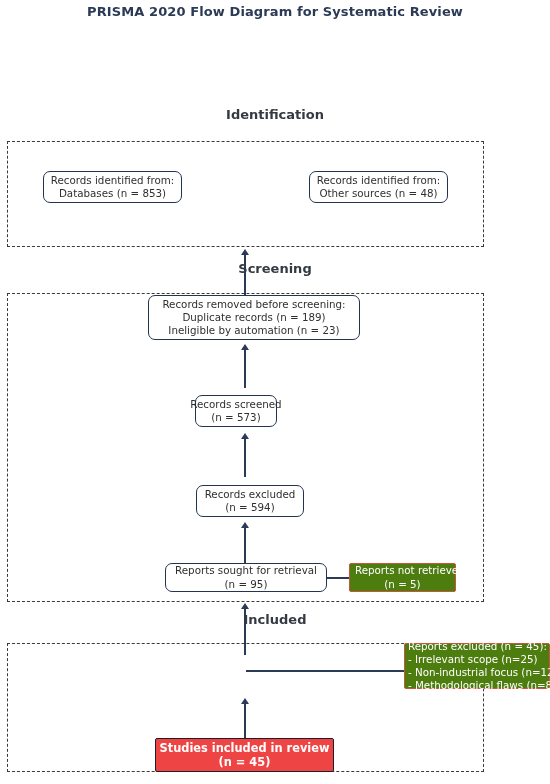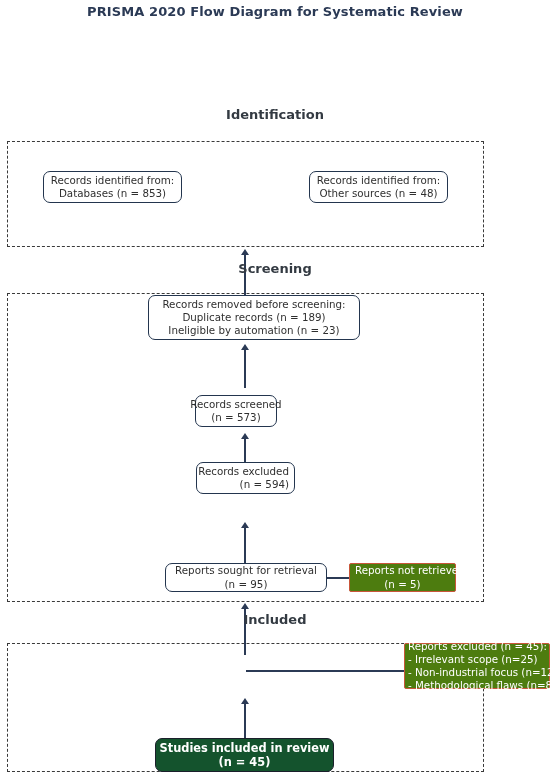--- a/index.html
+++ b/index.html
@@ -77,27 +77,27 @@
     background: #4d7c0f;
     border-color: #c9563a;
     color: #ffffff;
     border-radius: 2px;
     border-width: 1.2px;
   }
   .node.orange .ln { text-align: left; width: 100%; }
   .node.orange.centered .ln { text-align: center; }
 
   .node.green {
-    background: #14532d;
+    background: #ef4444;
     border-color: #1b1f2b;
     color: #ffffff;
     font-weight: bold;
     font-size: 11.4px;
     line-height: 14.5px;
-    border-radius: 7px;
+    border-radius: 2px;
     border-width: 1.8px;
     text-align: center;
   }
 
   
   .conn {
     position: absolute;
     background: #2b3a55;
     z-index: 1;
   }
@@ -168,21 +168,21 @@
     <span class="ln">Records removed before screening:</span>
     <span class="ln">Duplicate records (n = 189)</span>
     <span class="ln">Ineligible by automation (n = 23)</span>
   </div>
 
   <div class="node" style="left:195px; top:388px; width:82px; height:32px;margin-top:7px;">
     <span class="ln">Records screened</span>
     <span class="ln">(n = 573)</span>
   </div>
 
-  <div class="node" style="left:196px; top:462px; width:99px; height:32px;align-items:flex-end;">
+  <div class="node" style="left:196px; top:485px; width:108px; height:32px;">
     <span class="ln">Records excluded</span>
     <span class="ln">(n = 594)</span>
   </div>
 
   <div class="node" style="left:165px; top:563px; width:162px; height:29px;">
     <span class="ln">Reports sought for retrieval</span>
     <span class="ln">(n = 95)</span>
   </div>
 
   <div class="node orange centered" style="left:349px; top:563px; width:107px; height:29px;">

